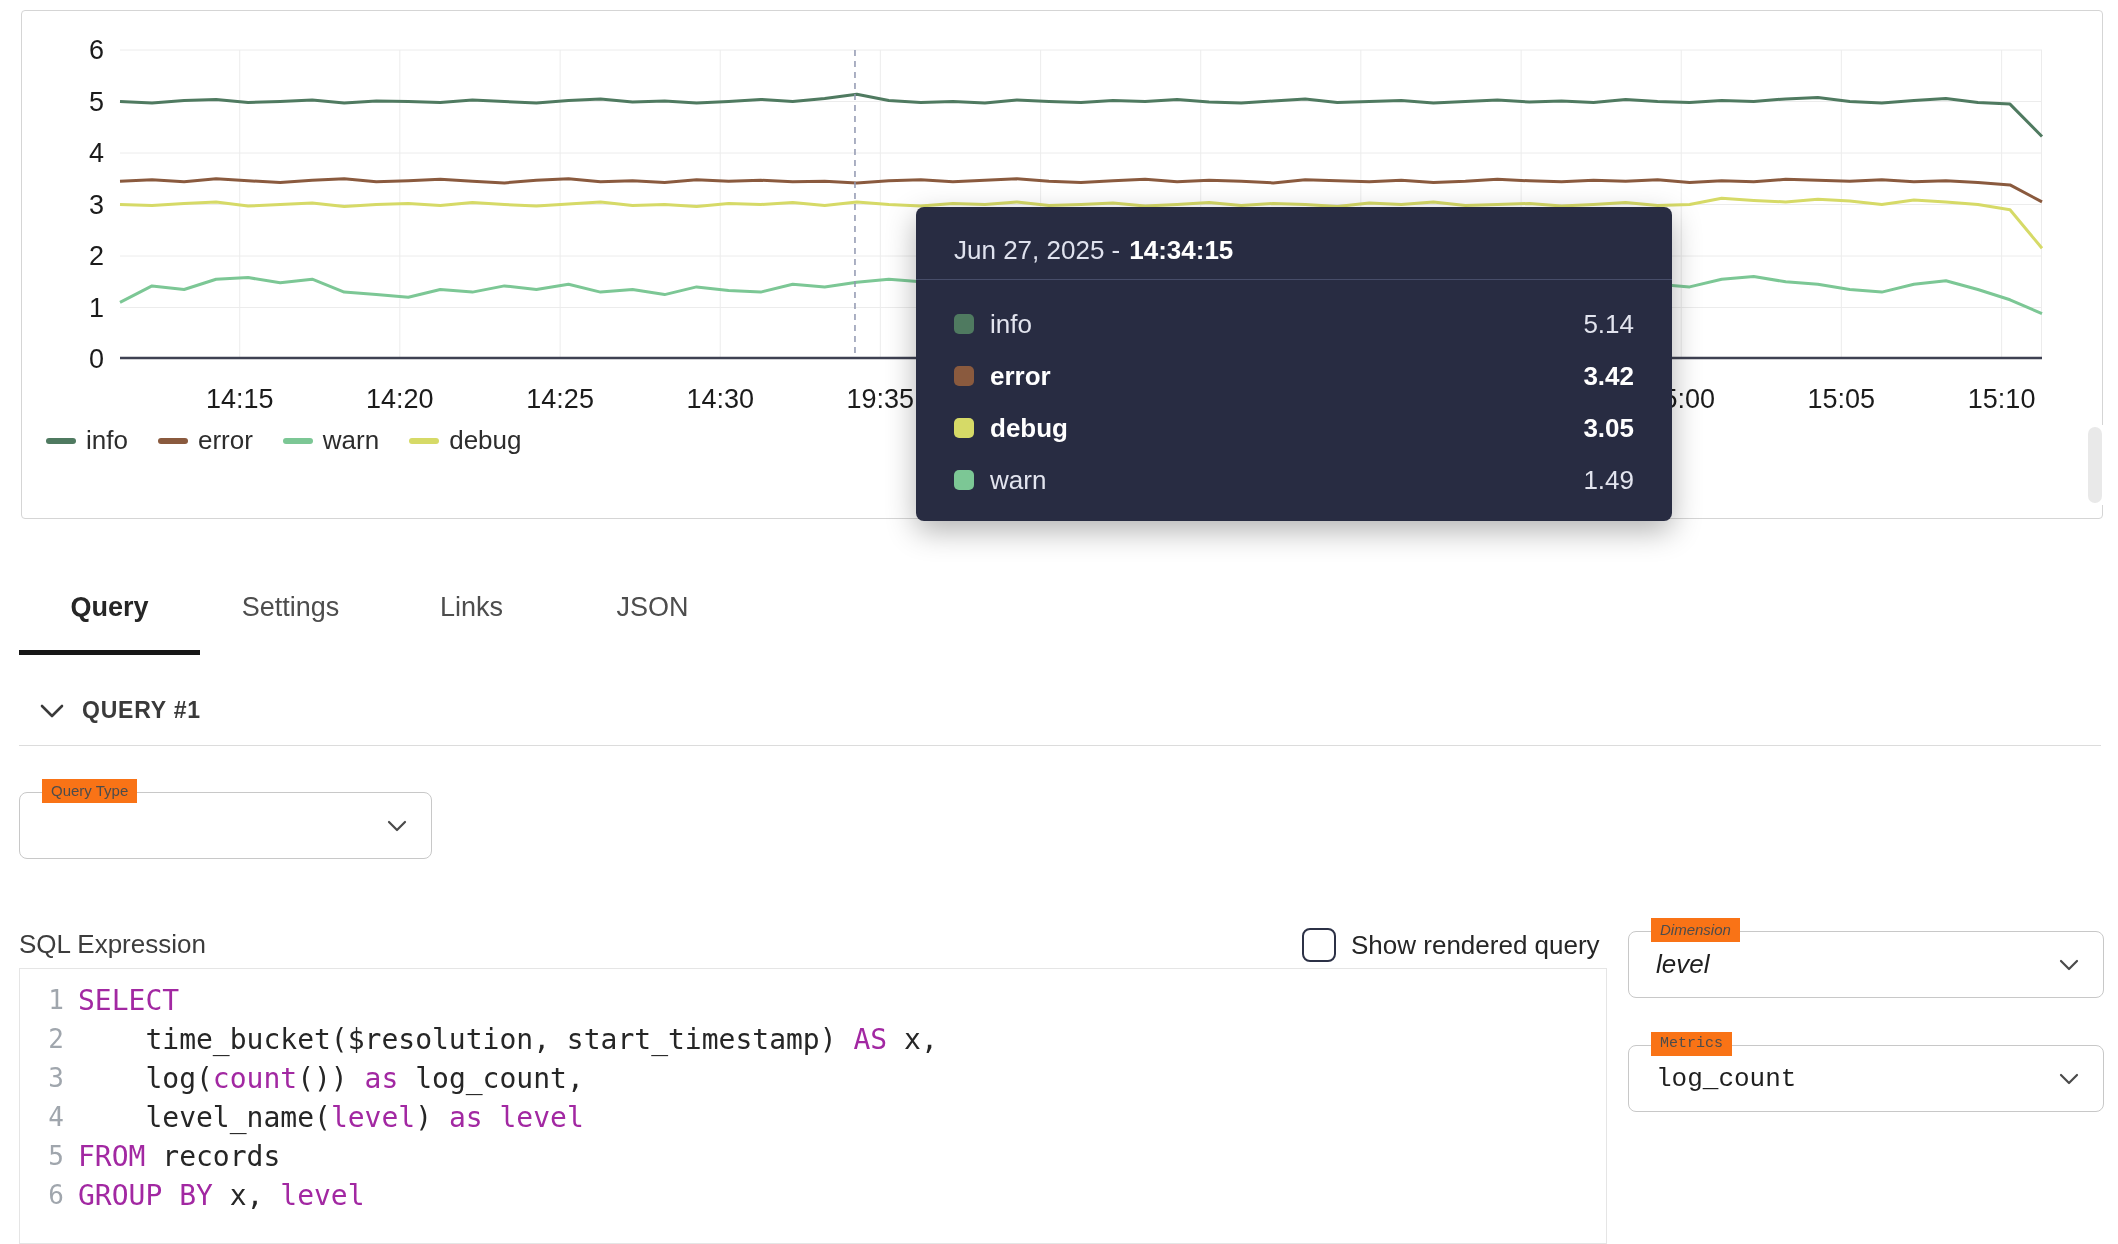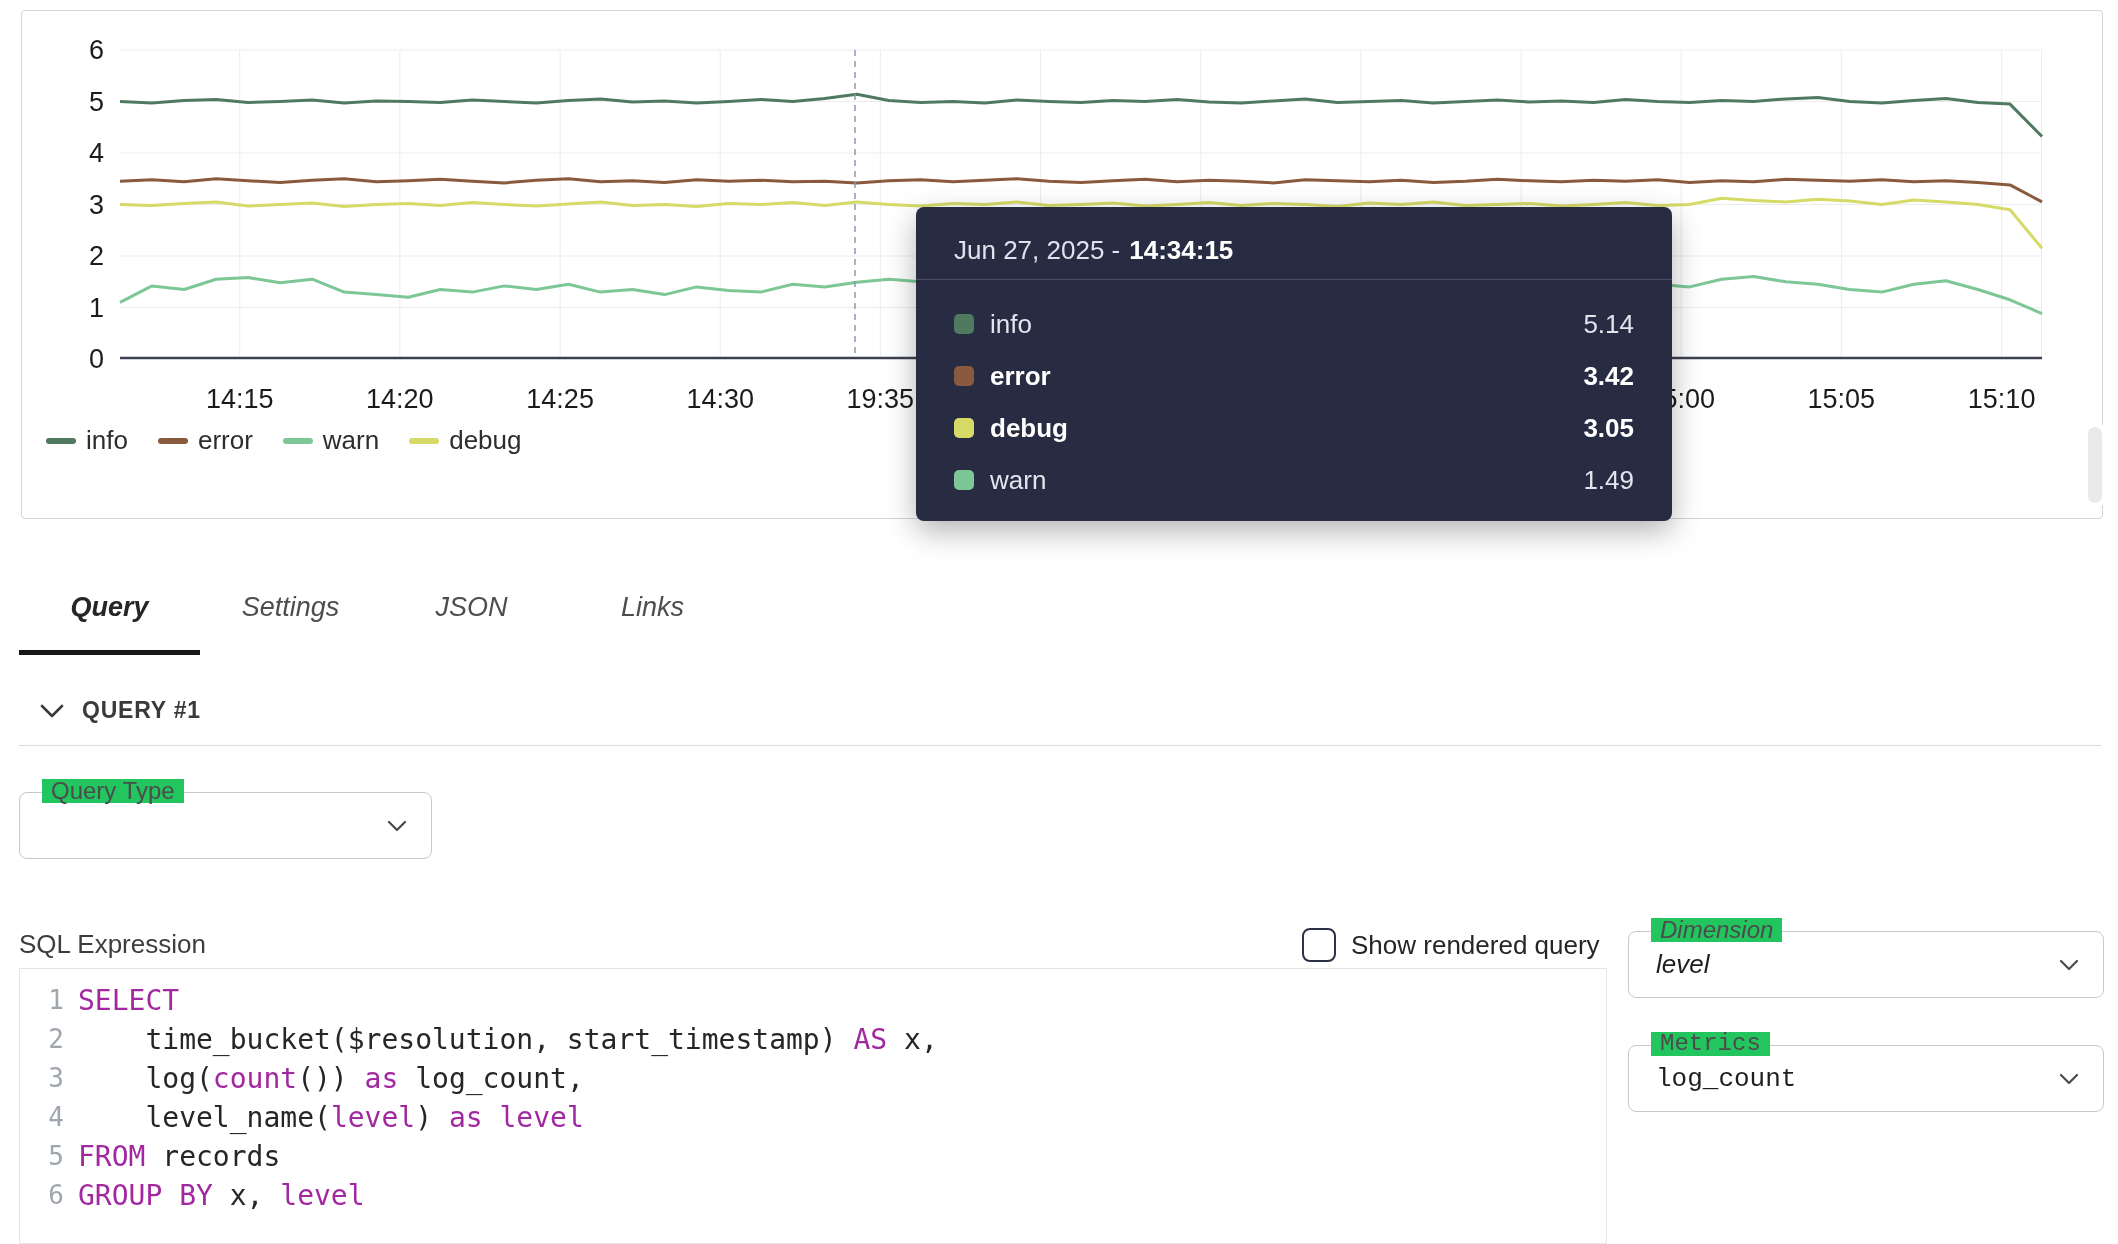--- a/index.html
+++ b/index.html
@@ -32,33 +32,33 @@
   .tt-rows{margin:18px 38px 0 38px;}
   .tt-row{display:flex;align-items:center;gap:16px;height:52px;font-size:26px;color:#e2e4ee;}
   .tt-row.bold{color:#fff;font-weight:bold;}
   .tt-swatch{width:20px;height:20px;border-radius:5px;flex:0 0 auto;}
   .tt-label{flex:1;}
   .tt-value{text-align:right;margin-left:7px;}
 
   
   .tabs{position:absolute;left:19px;top:565px;display:flex;}
   .tab{width:181px;height:85px;display:flex;align-items:center;justify-content:center;
-       font-size:27px;color:#4d4d4d;cursor:pointer;border-bottom:5px solid transparent;font-style:italic;}
+       font-size:27px;color:#4d4d4d;cursor:pointer;border-bottom:5px solid transparent;}
   .tab.active{color:#262626;font-weight:bold;border-bottom:5px solid #161616;}
 
   
   .query-header{position:absolute;left:40px;top:697px;display:flex;align-items:center;gap:18px;cursor:pointer;}
   .query-header span{font-size:23px;font-weight:bold;letter-spacing:.8px;color:#3a3a3a;}
 
   .divider{position:absolute;left:19px;top:745px;width:2082px;height:1px;background:#dcdcdc;}
 
   
   .select{position:absolute;border:1px solid #c8c8c8;border-radius:8px;background:#fff;cursor:pointer;}
-  .float-label{position:absolute;top:-14px;left:22px;background:#22c55e;padding:0 9px;
-               font-size:24px;color:#4c4c4c;line-height:24px;}
+  .float-label{position:absolute;top:-14px;left:22px;background:#f97316;padding:0 9px;
+               font-size:15px;color:#4c4c4c;line-height:24px;}
   .select-value{position:absolute;left:27px;top:0;height:100%;display:flex;align-items:center;
                 font-size:26px;color:#1f1f1f;}
   .chev{position:absolute;right:24px;top:50%;transform:translateY(-50%);}
   .sel-query-type{left:19px;top:792px;width:411px;height:65px;}
   .sel-dimension{left:1628px;top:931px;width:474px;height:65px;font-style:italic;}
   .sel-metrics{left:1628px;top:1045px;width:474px;height:65px;font-family:Liberation Mono, monospace;}
 
   
   .sql-label{position:absolute;left:19px;top:929px;font-size:26px;color:#3d3d3d;}
   .show-rendered{position:absolute;left:1302px;top:928px;display:flex;align-items:center;gap:15px;cursor:pointer;}
@@ -154,22 +154,22 @@
           <span class="tt-swatch" style="background: rgb(124, 199, 149);"></span>
           <span class="tt-label">warn</span>
           <span class="tt-value">1.49</span>
         </div>
       </div>
   </div>
 
   <div class="tabs">
     <div class="tab active">Query</div>
     <div class="tab">Settings</div>
+    <div class="tab">Links</div>
     <div class="tab">JSON</div>
-    <div class="tab">Links</div>
   </div>
 
   <div class="query-header">
     <svg width="24" height="14" viewBox="0 0 24 14">
       <polyline points="2,2 12,12 22,2" fill="none" stroke="#3a3a3a" stroke-width="2.6" stroke-linecap="round" stroke-linejoin="round"></polyline>
     </svg>
     <span>QUERY #1</span>
   </div>
 
   <div class="divider"></div>

